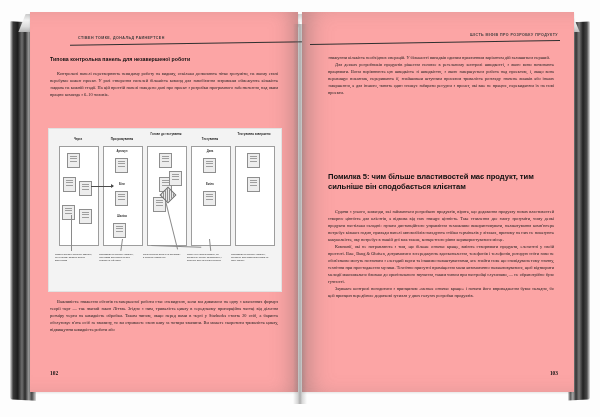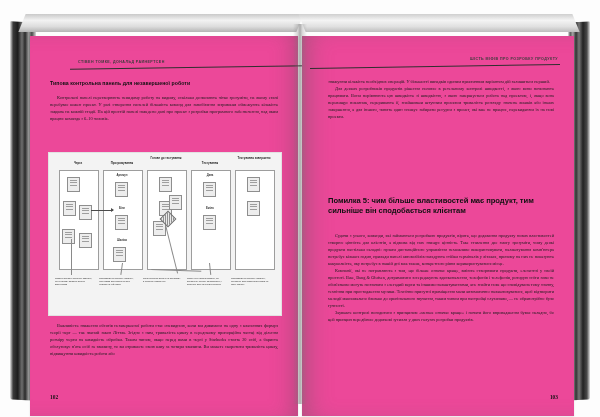--- a/index.html
+++ b/index.html
@@ -30,21 +30,21 @@
     background:linear-gradient(180deg,#c9c9c9 0%,#f2f2f2 35%,#dcdcdc 70%,#b4b4b4 100%);
     transform:skewX(-22deg);
   }
   .edge-top-r{
     position:absolute;left:292px;top:6px;width:274px;height:18px;
     background:linear-gradient(180deg,#cfcfcf 0%,#f4f4f4 35%,#e0e0e0 70%,#bdbdbd 100%);
     transform:skewX(22deg);
   }
 
   .page{
-    position:absolute;top:28px;height:380px;background:#ec4899;
+    position:absolute;top:4px;height:380px;background:#fca5a5;
   }
   .page-left{left:20px;width:268px;
     box-shadow: inset -14px 0 22px -10px rgba(80,80,80,.38), 0 1px 2px rgba(0,0,0,.10);
   }
   .page-right{left:292px;width:272px;
     box-shadow: inset 16px 0 24px -10px rgba(90,90,90,.42), 0 1px 2px rgba(0,0,0,.10);
   }
   .gutter{
     position:absolute;left:283px;top:16px;width:14px;height:380px;
     background:linear-gradient(90deg,rgba(255,255,255,0) 0%,rgba(120,120,120,.30) 34%,rgba(60,60,60,.42) 50%,rgba(120,120,120,.28) 66%,rgba(255,255,255,0) 100%);

